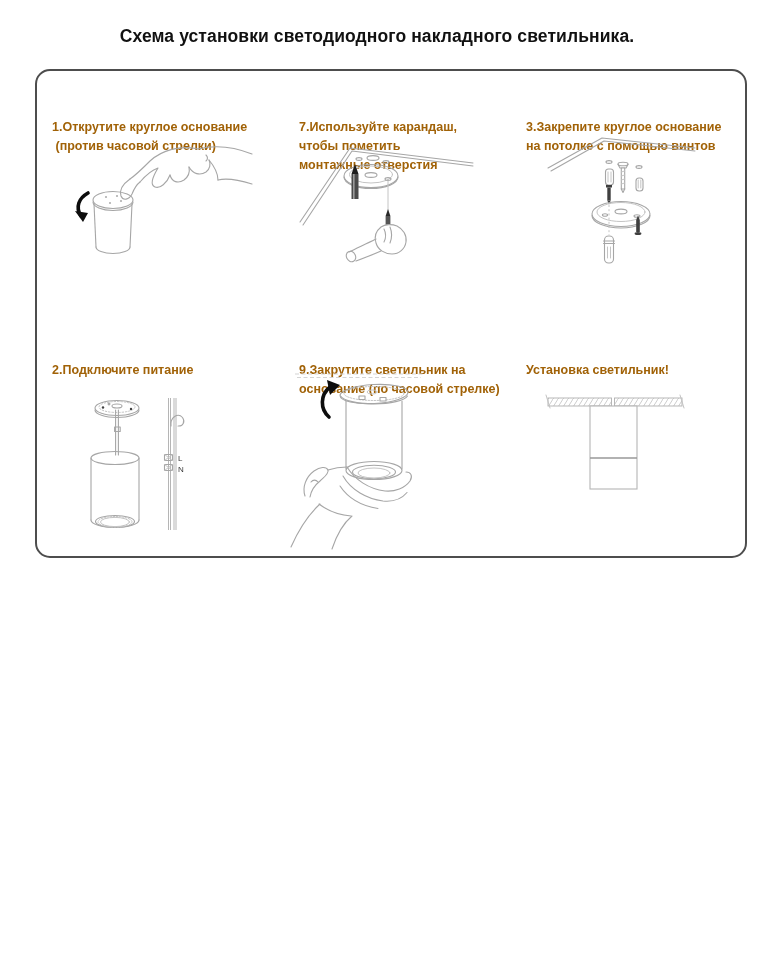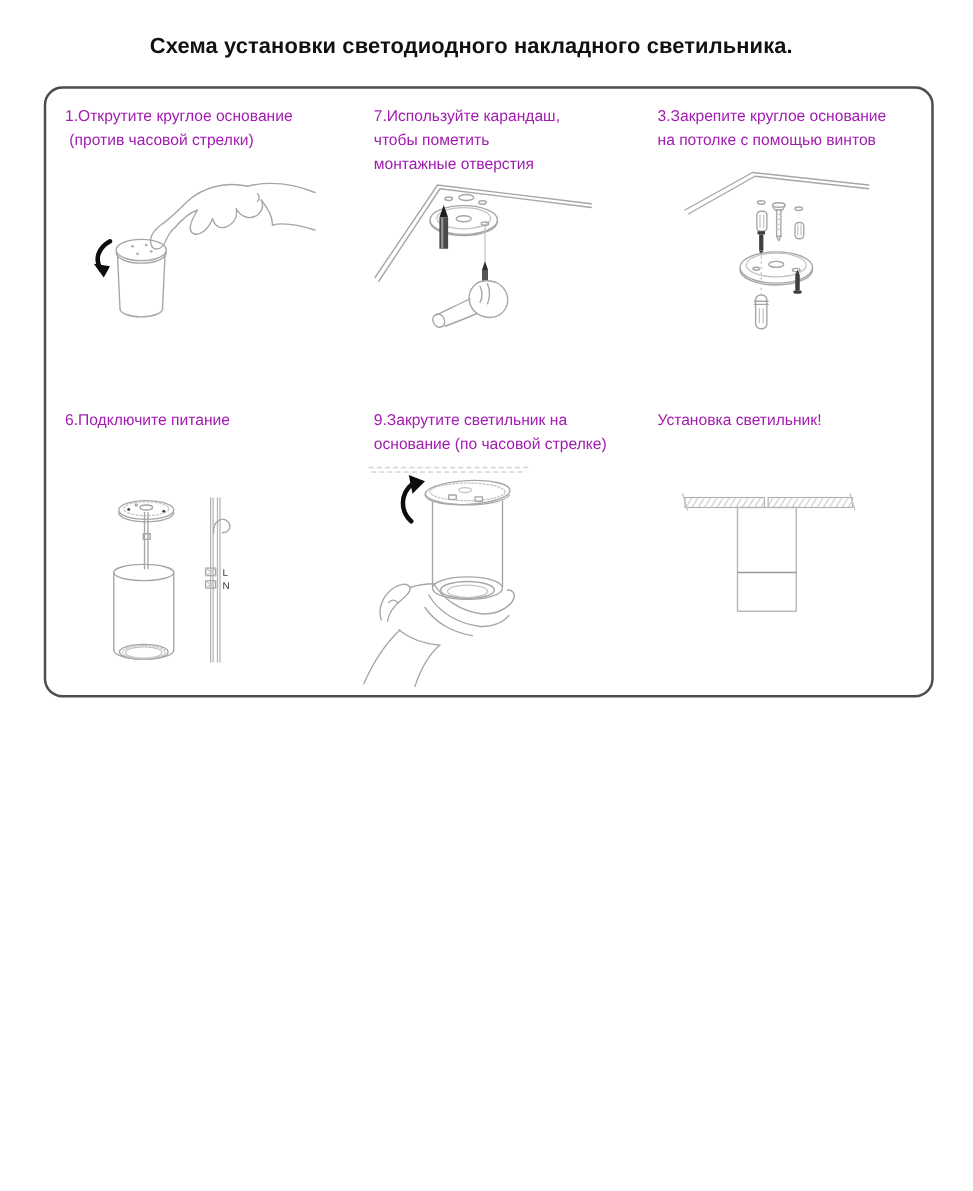--- a/index.html
+++ b/index.html
@@ -9,22 +9,22 @@
   }
   .title{
     position:absolute;top:26px;left:0;width:754px;text-align:center;
     font-size:17.5px;font-weight:bold;color:#111;letter-spacing:.1px;
   }
   .box{
     position:absolute;left:35px;top:69px;width:708px;height:485px;
     border:2px solid #4d4d4d;border-radius:15px;background:#fff;
   }
   .step-label{
-    position:absolute;font-size:12.5px;font-weight:normal;line-height:19px;
-    color:#a21caf;white-space:pre-line;
+    position:absolute;font-size:12.5px;font-weight:bold;line-height:19px;
+    color:#a16207;white-space:pre-line;margin-top:34px;
   }
   .fig{position:absolute;}
   
   .ln{fill:none;stroke:#a6a6a6;stroke-width:1.1;stroke-linecap:round;stroke-linejoin:round;}
   .lt{fill:none;stroke:#c4c4c4;stroke-width:1;stroke-linecap:round;stroke-linejoin:round;}
   .wf{fill:#ffffff;}
   .dk{fill:#3f3f3f;stroke:none;}
   .blk{fill:#0d0d0d;stroke:none;}
   .arrow{fill:none;stroke:#0d0d0d;stroke-width:3.6;stroke-linecap:round;}
   .dash{fill:none;stroke:#c4c4c4;stroke-width:1;stroke-dasharray:2 2.2;}
@@ -38,21 +38,21 @@
 
 <div class="box"></div>
 
 <div class="step-label" style="left:52px;top:84px;">1.Открутите круглое основание
 &nbsp;(против часовой стрелки)</div>
 <div class="step-label" style="left:299px;top:84px;">7.Используйте карандаш,
 чтобы пометить
 монтажные отверстия</div>
 <div class="step-label" style="left:526px;top:84px;">3.Закрепите круглое основание
 на потолке с помощью винтов</div>
-<div class="step-label" style="left:52px;top:327px;">6.Подключите питание</div>
+<div class="step-label" style="left:52px;top:327px;">2.Подключите питание</div>
 <div class="step-label" style="left:299px;top:327px;">9.Закрутите светильник на
 основание (по часовой стрелке)</div>
 <div class="step-label" style="left:526px;top:327px;">Установка светильник!</div>
 
 <svg class="fig" style="left:55px;top:138px;" width="200" height="160" viewBox="0 0 200 160">
   <g>
     <ellipse class="ln" cx="58" cy="62" rx="20" ry="8.5"></ellipse>
     <path class="ln" d="M 38,64 A 20 8.5 0 0 0 78,64"></path>
     <path class="ln" d="M 39,66 L 41,109"></path>
     <path class="ln" d="M 77,66 L 75,109"></path>

